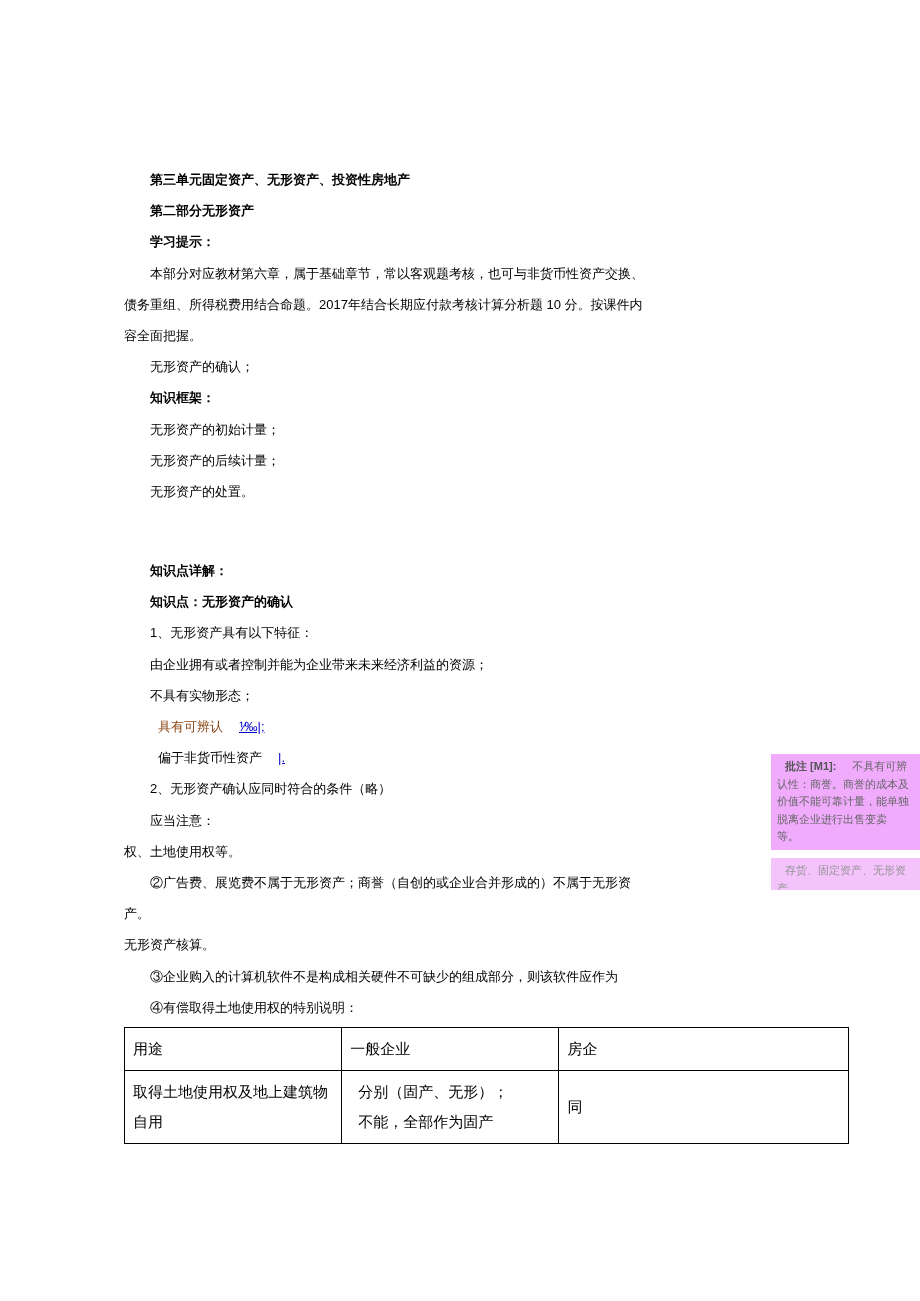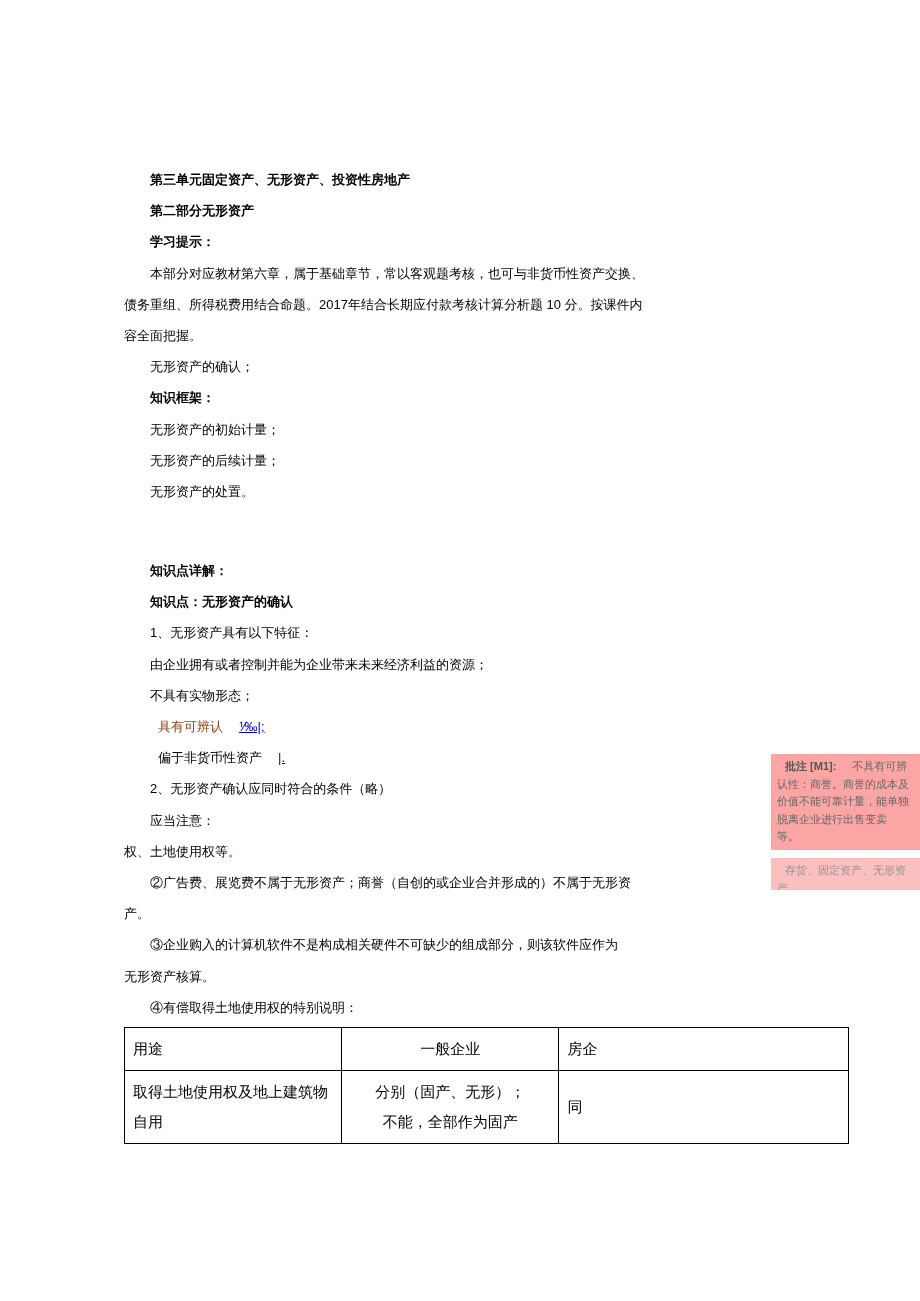--- a/index.html
+++ b/index.html
@@ -26,40 +26,40 @@
   .comments {
     position: absolute;
     right: 0;
     top: 722px;
     width: 165px;
     font-size: 11px;
     line-height: 1.6;
     color: #666;
   }
   .comment {
-    background: #fca5a5;
+    background: #f0abfc;
     padding: 4px 6px;
     margin-bottom: 2px;
   }
   .comment .tag { font-weight: bold; color: #555; }
   table {
     border-collapse: collapse;
     width: 725px;
     margin-left: 0;
     margin-top: 4px;
     font-size: 15px;
   }
   td {
     border: 1px solid #000;
     padding: 6px 8px;
     vertical-align: middle;
     line-height: 2;
   }
   .col1 { width: 180px; }
-  .col2 { width: 180px; text-align: center; }
+  .col2 { width: 180px; }
   .col3 { width: 240px; }
 </style>
 </head>
 <body>
 
 <div class="content">
   <p class="para bold indent">第三单元固定资产、无形资产、投资性房地产</p>
   <p class="para bold indent">第二部分无形资产</p>
   <p class="para bold indent">学习提示：</p>
   <p class="para indent">本部分对应教材第六章，属于基础章节，常以客观题考核，也可与非货币性资产交换、债务重组、所得税费用结合命题。2017年结合长期应付款考核计算分析题 10 分。按课件内容全面把握。</p>
@@ -79,22 +79,22 @@
   <p class="para indent">
     <span class="brown">具有可辨认</span><span class="link">⅟‰|;</span>
   </p>
   <p class="para indent">
     <span>偏于非货币性资产</span><span class="link">|.</span>
   </p>
   <p class="para indent">2、无形资产确认应同时符合的条件（略）</p>
   <p class="para indent">应当注意：</p>
   <p class="para">权、土地使用权等。</p>
   <p class="para indent">②广告费、展览费不属于无形资产；商誉（自创的或企业合并形成的）不属于无形资产。</p>
+  <p class="para">无形资产核算。</p>
   <p class="para indent">③企业购入的计算机软件不是构成相关硬件不可缺少的组成部分，则该软件应作为</p>
-  <p class="para">无形资产核算。</p>
   <p class="para indent">④有偿取得土地使用权的特别说明：</p>
 
   <table>
     <tbody>
         <tr>
       <td class="col1">用途</td>
       <td class="col2">一般企业</td>
       <td class="col3">房企</td>
     </tr>
     <tr>

